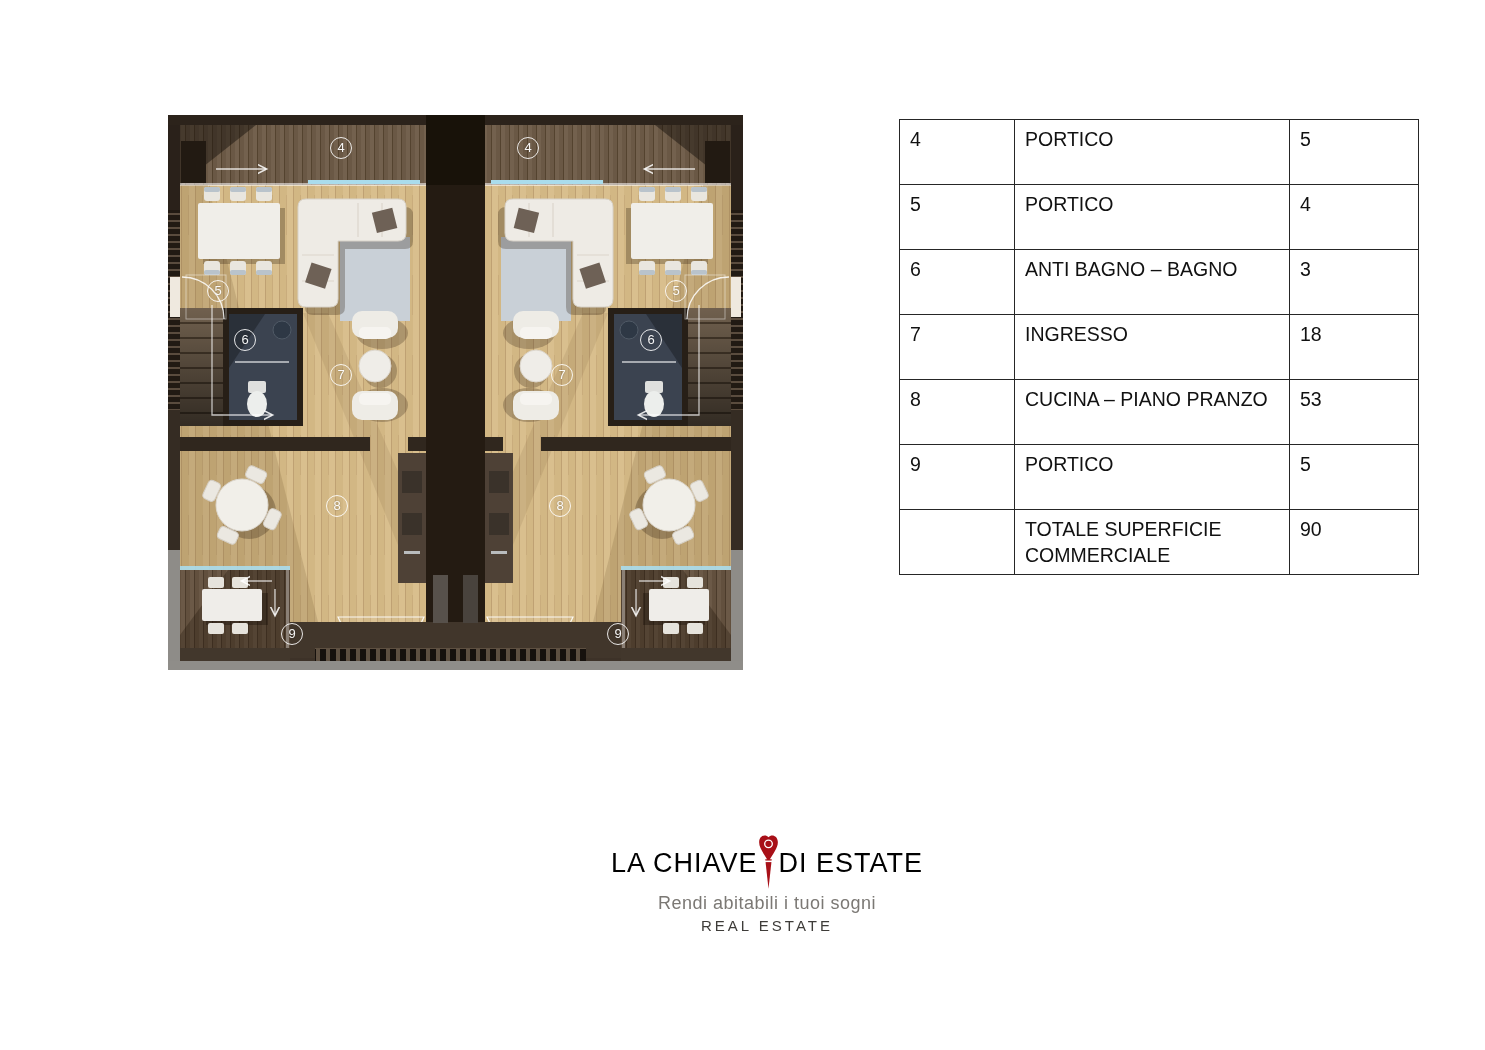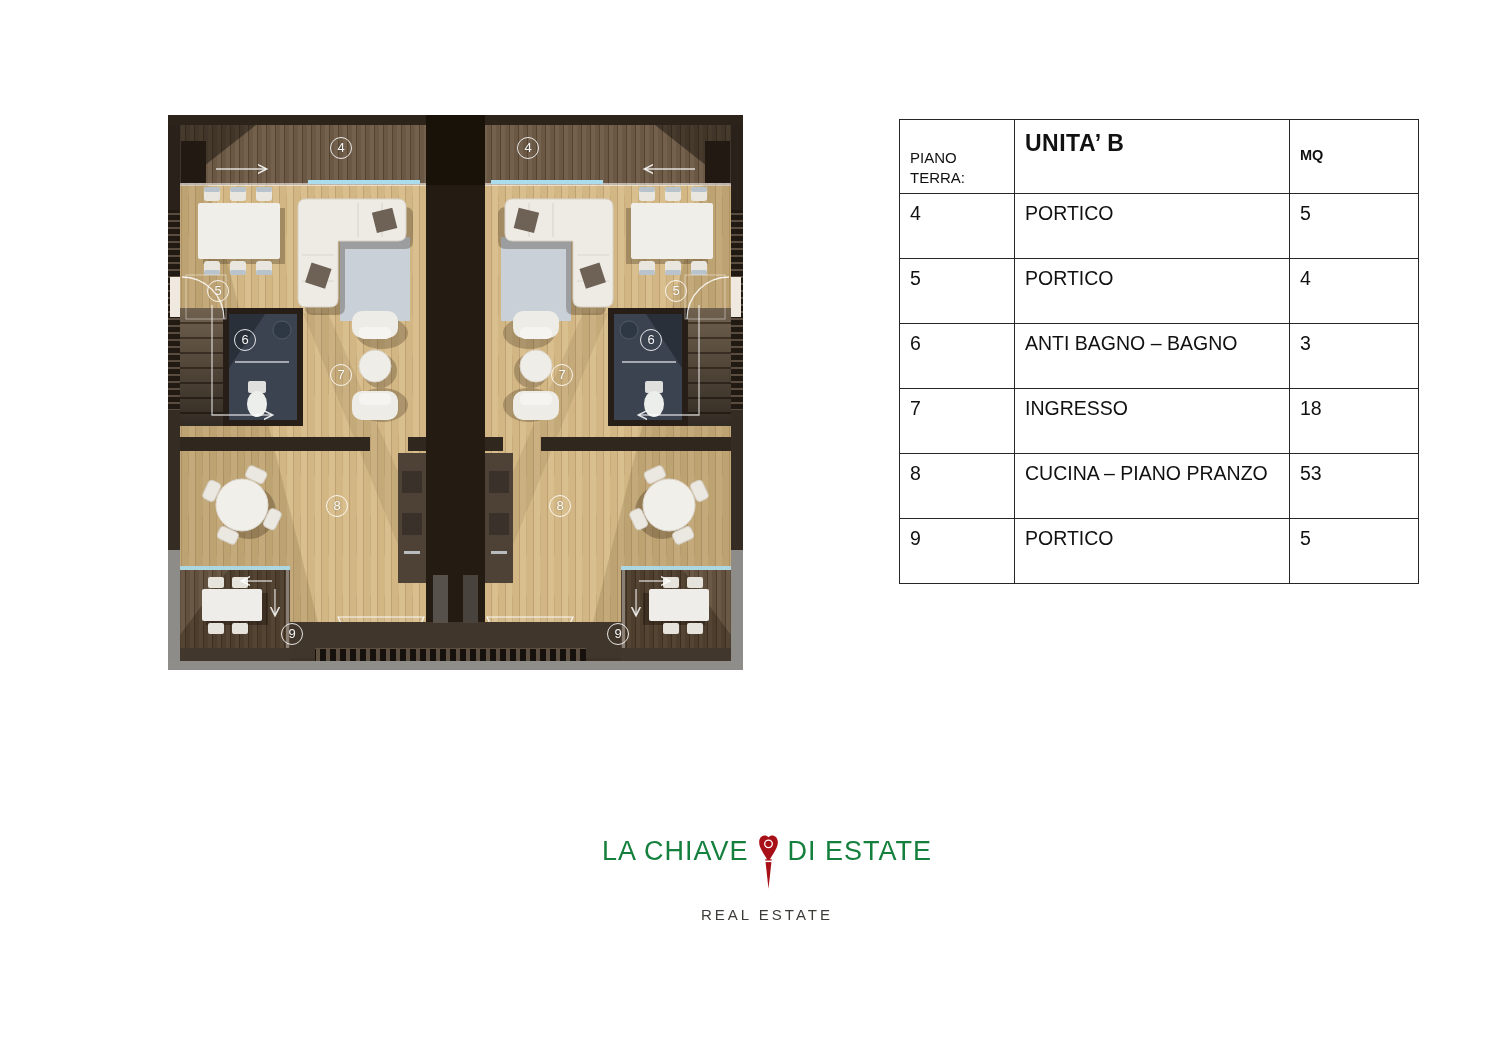--- a/index.html
+++ b/index.html
@@ -28,26 +28,26 @@
     overflow:hidden;
   }
   .area-table tr{height:65px;}
   .area-table tr.hdr{height:64px;}
   .area-table td.h-floor{font-size:15px;padding-top:28px;}
   .area-table td.h-unit{font-size:23px;font-weight:bold;padding-top:8px;letter-spacing:.5px;}
   .area-table td.h-mq{font-size:14.5px;font-weight:bold;padding-top:26px;}
   
   .logo{position:absolute;left:606px;top:836px;width:322px;text-align:center;}
   .logo-title{
-    display:flex;align-items:flex-start;justify-content:center;gap:9px;
-    font-size:27px;color:#15803d;letter-spacing:1px;white-space:nowrap;
+    display:flex;align-items:center;justify-content:center;
+    font-size:27px;color:#000000;letter-spacing:1px;white-space:nowrap;
   }
   .logo-title .key{flex:0 0 auto;margin-top:-2px;}
   .logo-tagline{margin-top:3px;font-size:18px;color:#7b7874;letter-spacing:.5px;}
-  .logo-realestate{margin-top:16px;font-size:15px;color:#3e3c39;letter-spacing:3px;}
+  .logo-realestate{margin-top:3px;font-size:15px;color:#3e3c39;letter-spacing:3px;}
 </style>
 </head>
 <body>
 
 <div class="plan">
   <svg viewBox="0 0 575 555" xmlns="http://www.w3.org/2000/svg">
     <defs>
       <pattern id="pl" width="14" height="80" patternUnits="userSpaceOnUse">
         <rect width="14" height="80" fill="#d9bf8e"></rect>
         <rect width="7" height="80" fill="#d2b784"></rect>
@@ -215,25 +215,20 @@
   <span class="marker" style="left:439px;top:508px">9</span>
 </div>
 
 <table class="area-table">
   <colgroup>
     <col style="width:115px">
       <col style="width:275px">
       <col style="width:129px">
   </colgroup>
   <tbody>
-    <tr class="hdr">
-      <td class="h-floor">PIANO TERRA:</td>
-      <td class="h-unit">UNITA’ B</td>
-      <td class="h-mq">MQ</td>
-    </tr>
   <tr>
         <td>4</td>
         <td>PORTICO</td>
         <td>5</td>
       </tr>
       <tr>
         <td>5</td>
         <td>PORTICO</td>
         <td>4</td>
       </tr>
@@ -249,29 +244,35 @@
       </tr>
       <tr>
         <td>8</td>
         <td>CUCINA – PIANO PRANZO</td>
         <td>53</td>
       </tr>
       <tr>
         <td>9</td>
         <td>PORTICO</td>
         <td>5</td>
+      </tr>
+      <tr>
+        <td></td>
+        <td>TOTALE SUPERFICIE COMMERCIALE</td>
+        <td>90</td>
       </tr>
     </tbody>
 </table>
 
 <div class="logo">
   <div class="logo-title">
     <span>LA CHIAVE</span>
     <svg class="key" width="21" height="56" viewBox="0 0 22 58">
       <path d="M11,3 C8,-0.5 1.5,1 1.2,8 C1,14.5 6,19.5 11,29 C16,19.5 21,14.5 20.8,8 C20.5,1 14,-0.5 11,3 Z" fill="#a81018"></path>
       <path d="M7.6,26 L11,57 L14.4,26 Z" fill="#a81018"></path>
       <circle cx="11" cy="10" r="4" fill="none" stroke="#fff" stroke-width="1.4"></circle>
       <rect x="6" y="27.5" width="10" height="1.6" fill="#fff"></rect>
     </svg>
     <span>DI ESTATE</span>
   </div>
+  <div class="logo-tagline">Rendi abitabili i tuoi sogni</div>
   <div class="logo-realestate">REAL ESTATE</div>
 </div>
 
 </body></html>

